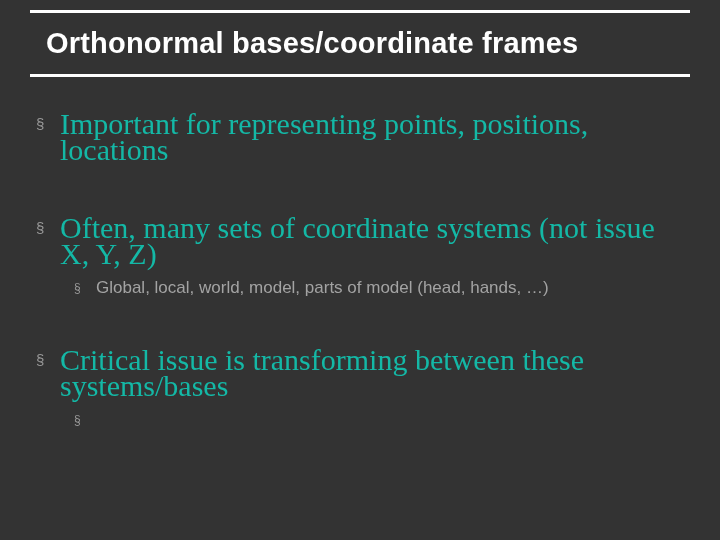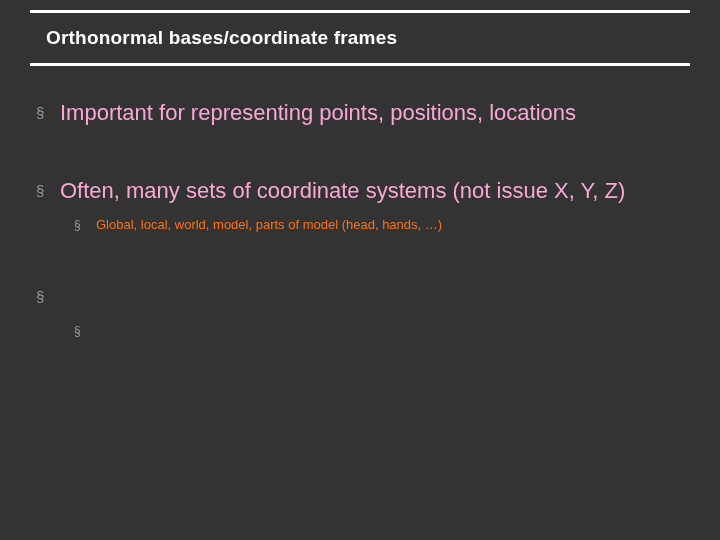--- a/index.html
+++ b/index.html
@@ -16,65 +16,65 @@
     height: 100%;
     padding: 10px 30px 30px 30px;
   }
   .title-block {
     border-top: 3px solid #ffffff;
     border-bottom: 3px solid #ffffff;
     padding: 14px 0 14px 16px;
     margin-bottom: 34px;
   }
   .title {
-    font-size: 19px;
+    font-size: 29px;
     font-weight: bold;
     color: #ffffff;
     letter-spacing: 0.2px;
   }
   .content {
     padding-left: 6px;
   }
   .bullet-l1 {
     display: flex;
     align-items: flex-start;
     margin-bottom: 10px;
   }
   .bullet-l1 .marker {
     font-size: 15px;
     line-height: 26px;
     color: #999999;
     width: 24px;
     flex-shrink: 0;
   }
   .bullet-l1 .text {
-    font-family: Liberation Sans, sans-serif;
-    font-size: 22px;
+    font-family: Liberation Serif, serif;
+    font-size: 30px;
     line-height: 26px;
-    color: #f9a8d4;
+    color: #14b8a6;
   }
   .bullet-l2 {
     display: flex;
     align-items: flex-start;
     margin-left: 38px;
     margin-top: 2px;
     margin-bottom: 6px;
   }
   .bullet-l2 .marker {
     font-size: 12px;
     line-height: 22px;
     color: #999999;
     width: 22px;
     flex-shrink: 0;
   }
   .bullet-l2 .text {
     font-family: Arial, Helvetica, sans-serif;
-    font-size: 13px;
+    font-size: 17px;
     line-height: 22px;
-    color: #f97316;
+    color: #a3a3a3;
   }
   .group-spacer {
     height: 42px;
   }
 </style>
 </head>
 <body>
 
 <div class="slide">
 
@@ -97,20 +97,21 @@
     </div>
     <div class="bullet-l2">
       <span class="marker">§</span>
       <span class="text">Global, local, world, model, parts of model (head, hands, …)</span>
     </div>
 
     <div class="group-spacer"></div>
 
     <div class="bullet-l1">
       <span class="marker">§</span>
+      <span class="text">Critical issue is transforming between these systems/bases</span>
     </div>
     <div class="bullet-l2">
       <span class="marker">§</span>
     </div>
 
   </div>
 
 </div>
 
 </body></html>

